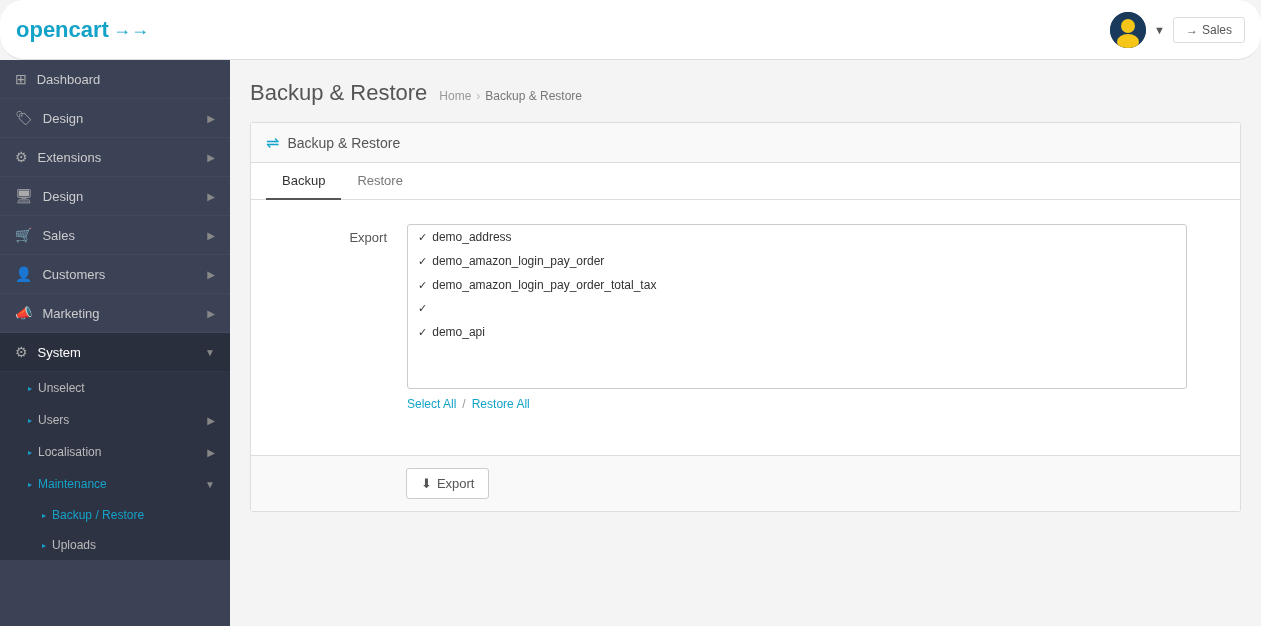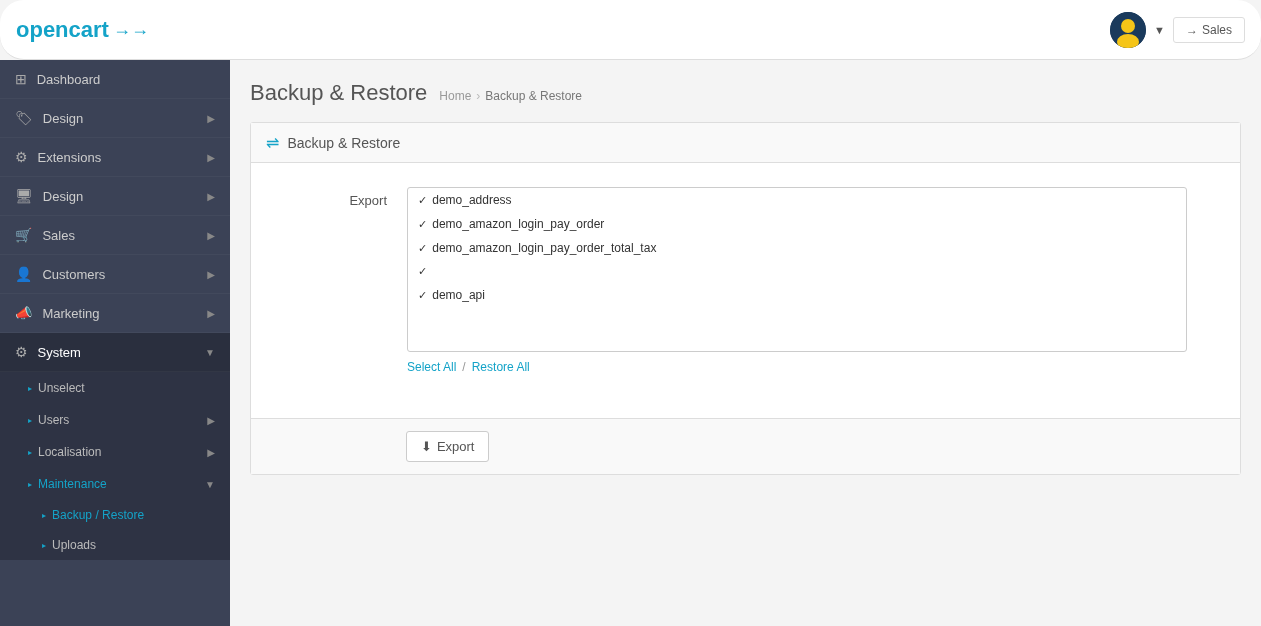--- a/index.html
+++ b/index.html
@@ -389,20 +389,28 @@
       </div>
     </div>
 
     <div class="card">
       <div class="card-header">
         <span class="card-header-icon">⇌</span>
         <span>Backup &amp; Restore</span>
       </div>
       <div class="card-body">
 
+        <div class="tabs">
+          <div class="tab active">
+            <span>Backup</span>
+          </div>
+          <div class="tab">
+            <span>Restore</span>
+          </div>
+        </div>
 
         <div class="tab-content">
           <div class="form-row">
             <div class="form-label">Export</div>
             <div class="form-control-wrap">
               <div class="select-box">
                 <div class="select-box-item">
                   <span class="check-icon">✓</span>
                   <span>demo_address</span>
                 </div>

